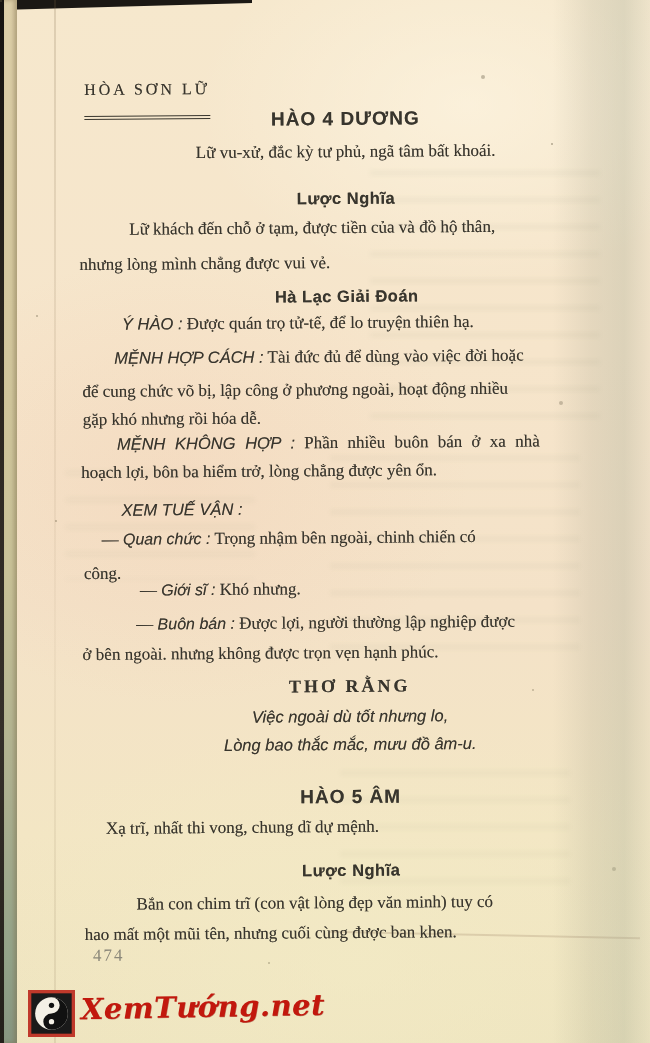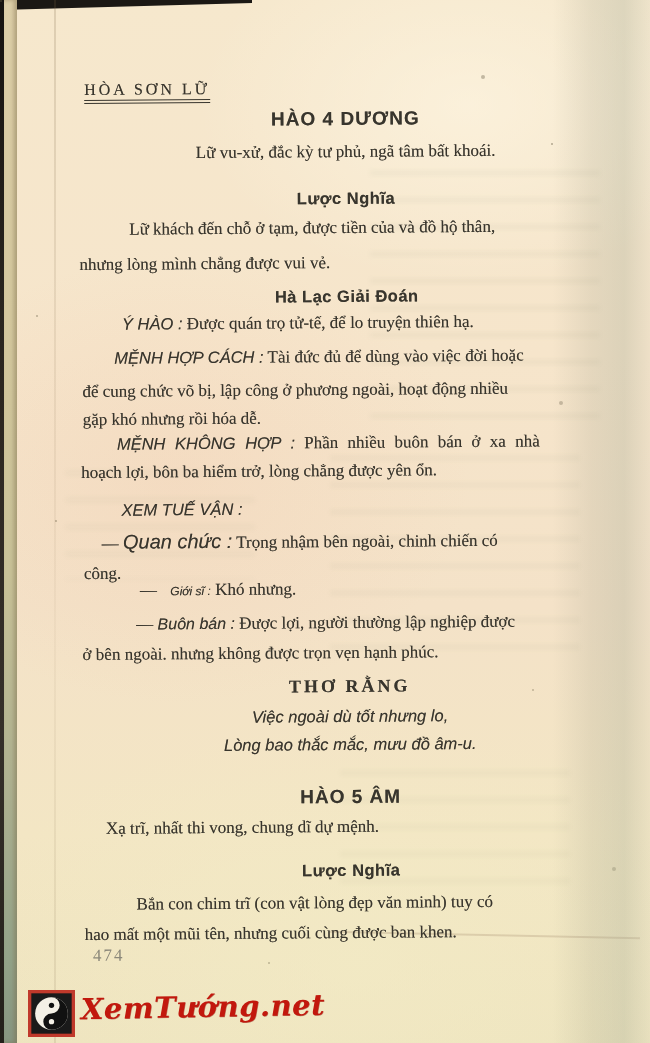--- a/index.html
+++ b/index.html
@@ -39,21 +39,21 @@
   
   .content{position:absolute;left:84px;top:75px;width:514px;height:930px;
     transform:rotate(-0.45deg);transform-origin:0 0;color:#38352d;}
   .line{position:absolute;left:0;right:0;white-space:nowrap;font-size:17px;line-height:1.1;
     text-shadow:0 0 0.5px rgba(56,53,45,0.55);}
   .center{text-align:center;padding-left:8px;}
   .sans-b{font-family:"Liberation Sans",sans-serif;font-weight:bold;}
   .lead{font-family:"Liberation Sans",sans-serif;font-style:italic;font-size:16.5px;}
   .poem{font-family:"Liberation Sans",sans-serif;font-style:italic;font-size:16.5px;}
   .runhead{font-size:16px;letter-spacing:3px;}
-  .runhead span{border-bottom:4px double #38352d;padding-bottom:2px;}
+  .runhead span{border-bottom:4px double #38352d;padding-bottom:18px;}
   .h-major{font-size:19px;letter-spacing:1px;}
   .h-minor{font-size:16.5px;letter-spacing:0.5px;}
   .tho-heading{font-size:18px;letter-spacing:3px;font-weight:bold;}
   .spread{word-spacing:5px;}
   .pagenum{font-size:17px;letter-spacing:2px;color:#8b887a;text-shadow:none;}
   
   .watermark{position:absolute;left:28px;top:990px;display:flex;z-index:5;}
   .wm-icon{width:47px;height:47px;flex:0 0 auto;}
   .wm-text{font-family:"DejaVu Serif",serif;font-style:italic;font-weight:bold;
     font-size:29px;color:#c2180d;margin-left:6px;transform:rotate(-1deg);
@@ -93,24 +93,24 @@
 
     <div class="line" style="top:274px;padding-left:28px;"><span class="lead">MỆNH HỢP CÁCH :</span> <span>Tài đức đủ để dùng vào việc đời hoặc</span></div>
     <div class="line" style="top:308px;left:-4px;">để cung chức võ bị, lập công ở phương ngoài, hoạt động nhiều</div>
     <div class="line" style="top:336px;left:-4px;">gặp khó nhưng rồi hóa dễ.</div>
 
     <div class="line spread" style="top:360px;padding-left:30px;"><span class="lead">MỆNH KHÔNG HỢP :</span> <span>Phần nhiều buôn bán ở xa nhà</span></div>
     <div class="line" style="top:389px;left:-6px;">hoạch lợi, bôn ba hiểm trở, lòng chẳng được yên ổn.</div>
 
     <div class="line lead" style="top:426px;padding-left:34px;">XEM TUẾ VẬN :</div>
 
-    <div class="line" style="top:456px;padding-left:14px;"><span>—</span> <span class="lead" style="font-size:20px;">Quan chức :</span> <span>Trọng nhậm bên ngoài, chinh chiến có</span></div>
+    <div class="line" style="top:456px;padding-left:14px;"><span>—</span> <span class="lead" style="font-size:16px;">Quan chức :</span> <span>Trọng nhậm bên ngoài, chinh chiến có</span></div>
     <div class="line" style="top:490px;left:-4px;">công.</div>
 
-    <div class="line" style="top:507px;padding-left:52px;"><span>—</span> <span class="lead" style="font-size:12px;margin-left:9px;">Giới sĩ :</span> <span>Khó nhưng.</span></div>
+    <div class="line" style="top:507px;padding-left:52px;"><span>—</span> <span class="lead" style="font-size:16px;">Giới sĩ :</span> <span>Khó nhưng.</span></div>
 
     <div class="line" style="top:541px;padding-left:48px;"><span>—</span> <span class="lead" style="font-size:16px;">Buôn bán :</span> <span>Được lợi, người thường lập nghiệp được</span></div>
     <div class="line" style="top:571px;left:-6px;">ở bên ngoài. nhưng không được trọn vẹn hạnh phúc.</div>
 
     <div class="line center tho-heading" style="top:604px;">THƠ RẰNG</div>
     <div class="line center poem" style="top:634px;">Việc ngoài dù tốt nhưng lo,</div>
     <div class="line center poem" style="top:662px;">Lòng bao thắc mắc, mưu đồ âm-u.</div>
 
     <div class="line center sans-b h-major" style="top:714px;">HÀO 5 ÂM</div>
     <div class="line" style="top:745px;padding-left:16px;">Xạ trĩ, nhất thi vong, chung dĩ dự mệnh.</div>

